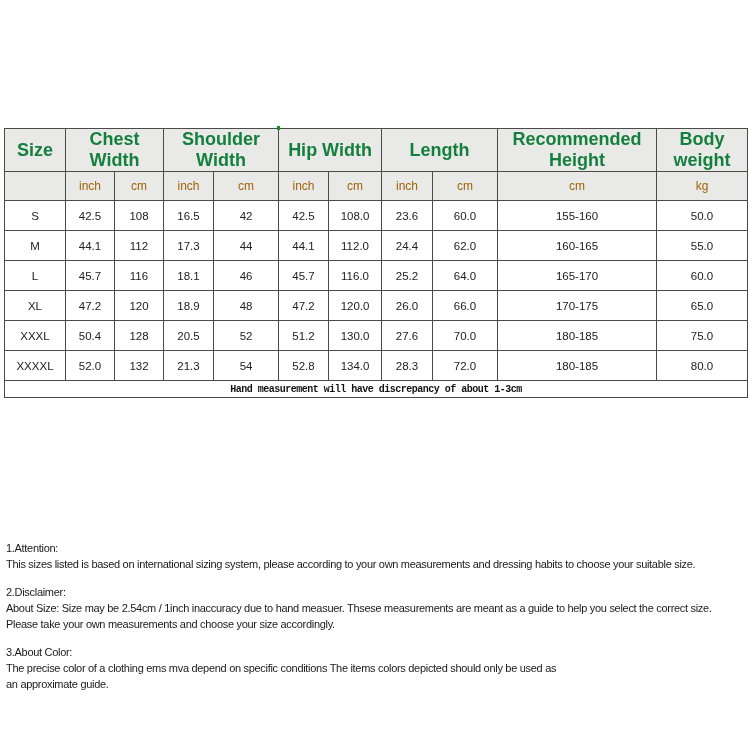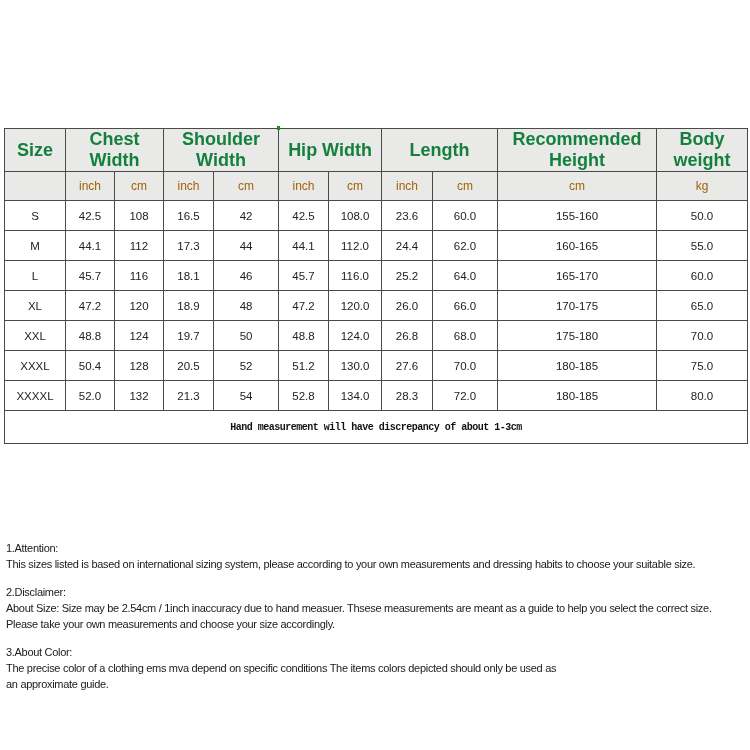--- a/index.html
+++ b/index.html
@@ -50,21 +50,21 @@
   }
   tr.frow td{
     font-family:"Liberation Mono","DejaVu Sans Mono",monospace;
     font-weight:bold;
     font-size:10px;
     letter-spacing:-0.5px;
     color:#111;
     background:#ffffff;
   }
   tr.frow1{height:20px;}
-  tr.frow2{height:33px;}
+  tr.frow2{height:17px;}
   .green-marker{
     position:absolute;
     left:277px;top:126px;
     width:3px;height:4px;
     background:#129412;
   }
   .notes{
     position:absolute;
     left:6px;top:540px;
     width:744px;
@@ -165,33 +165,20 @@
       <td>18.9</td>
       <td>48</td>
       <td>47.2</td>
       <td>120.0</td>
       <td>26.0</td>
       <td>66.0</td>
       <td>170-175</td>
       <td>65.0</td>
     </tr>
     <tr class="drow">
-      <td>XXL</td>
-      <td>48.8</td>
-      <td>124</td>
-      <td>19.7</td>
-      <td>50</td>
-      <td>48.8</td>
-      <td>124.0</td>
-      <td>26.8</td>
-      <td>68.0</td>
-      <td>175-180</td>
-      <td>70.0</td>
-    </tr>
-    <tr class="drow">
       <td>XXXL</td>
       <td>50.4</td>
       <td>128</td>
       <td>20.5</td>
       <td>52</td>
       <td>51.2</td>
       <td>130.0</td>
       <td>27.6</td>
       <td>70.0</td>
       <td>180-185</td>

